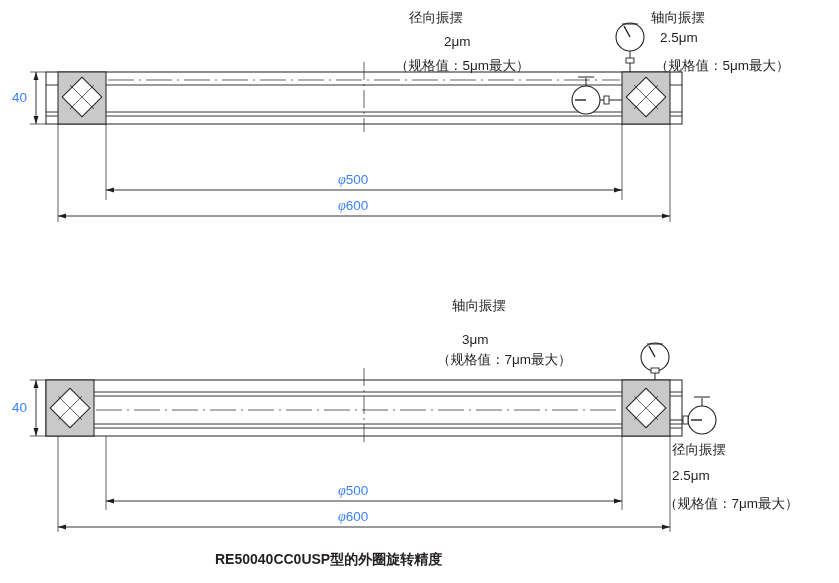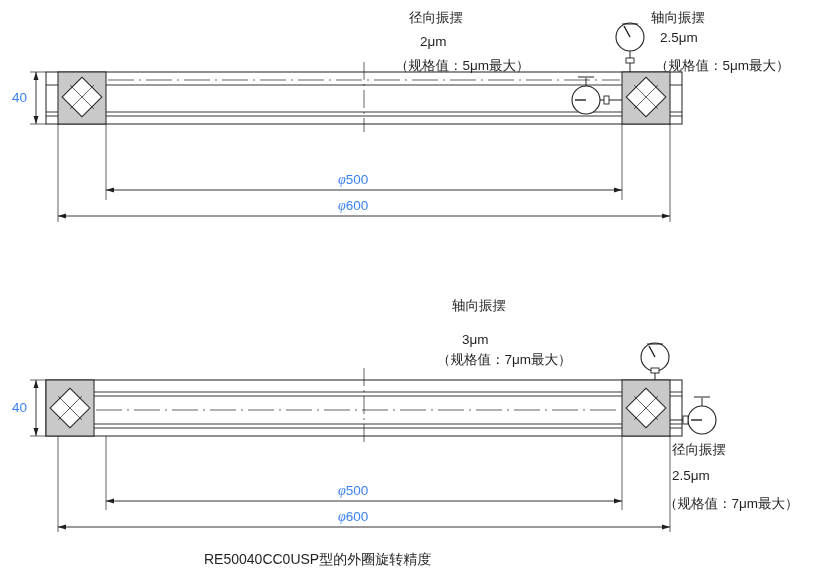--- a/index.html
+++ b/index.html
@@ -127,21 +127,21 @@
       <circle cx="702" cy="420" r="14" fill="#ffffff" stroke="#231f20" stroke-width="1.1"></circle>
       <line x1="702" y1="420" x2="691" y2="420" stroke="#231f20" stroke-width="1.4"></line>
       <line x1="688" y1="420" x2="670" y2="420" stroke="#231f20" stroke-width="1"></line>
       <rect x="683" y="416" width="5" height="8" fill="#ffffff" stroke="#231f20" stroke-width="0.9"></rect>
       <line x1="702" y1="406" x2="702" y2="398" stroke="#231f20" stroke-width="1"></line>
       <line x1="694" y1="397" x2="710" y2="397" stroke="#231f20" stroke-width="1"></line>
     </g>
   </svg>
 
   <div class="txt" style="left:409px;top:10px;">径向振摆</div>
-  <div class="txt" style="left:420px;top:34px;">2μm</div>
+  <div class="txt" style="left:444px;top:34px;">2μm</div>
   <div class="txt" style="left:395px;top:58px;">（规格值：5μm最大）</div>
 
   <div class="txt" style="left:651px;top:10px;">轴向振摆</div>
   <div class="txt" style="left:660px;top:30px;">2.5μm</div>
   <div class="txt" style="left:655px;top:58px;">（规格值：5μm最大）</div>
 
   <div class="dimnum" style="left:12px;top:90px;">40</div>
 
   <div class="dimnum" style="left:338px;top:172px;"><span class="phi">φ</span><span>500</span></div>
   <div class="dimnum" style="left:338px;top:198px;"><span class="phi">φ</span><span>600</span></div>
@@ -153,15 +153,15 @@
 
   <div class="txt" style="left:672px;top:442px;">径向振摆</div>
   <div class="txt" style="left:672px;top:468px;">2.5μm</div>
   <div class="txt" style="left:664px;top:496px;">（规格值：7μm最大）</div>
 
   <div class="dimnum" style="left:12px;top:400px;">40</div>
 
   <div class="dimnum" style="left:338px;top:483px;"><span class="phi">φ</span><span>500</span></div>
   <div class="dimnum" style="left:338px;top:509px;"><span class="phi">φ</span><span>600</span></div>
 
-  <div class="caption" style="left:204px;top:551px;">RE50040CC0USP型的外圈旋转精度</div>
+  <div class="caption" style="left:215px;top:551px;font-weight:bold;">RE50040CC0USP型的外圈旋转精度</div>
 
 </div>
 
 </body></html>

